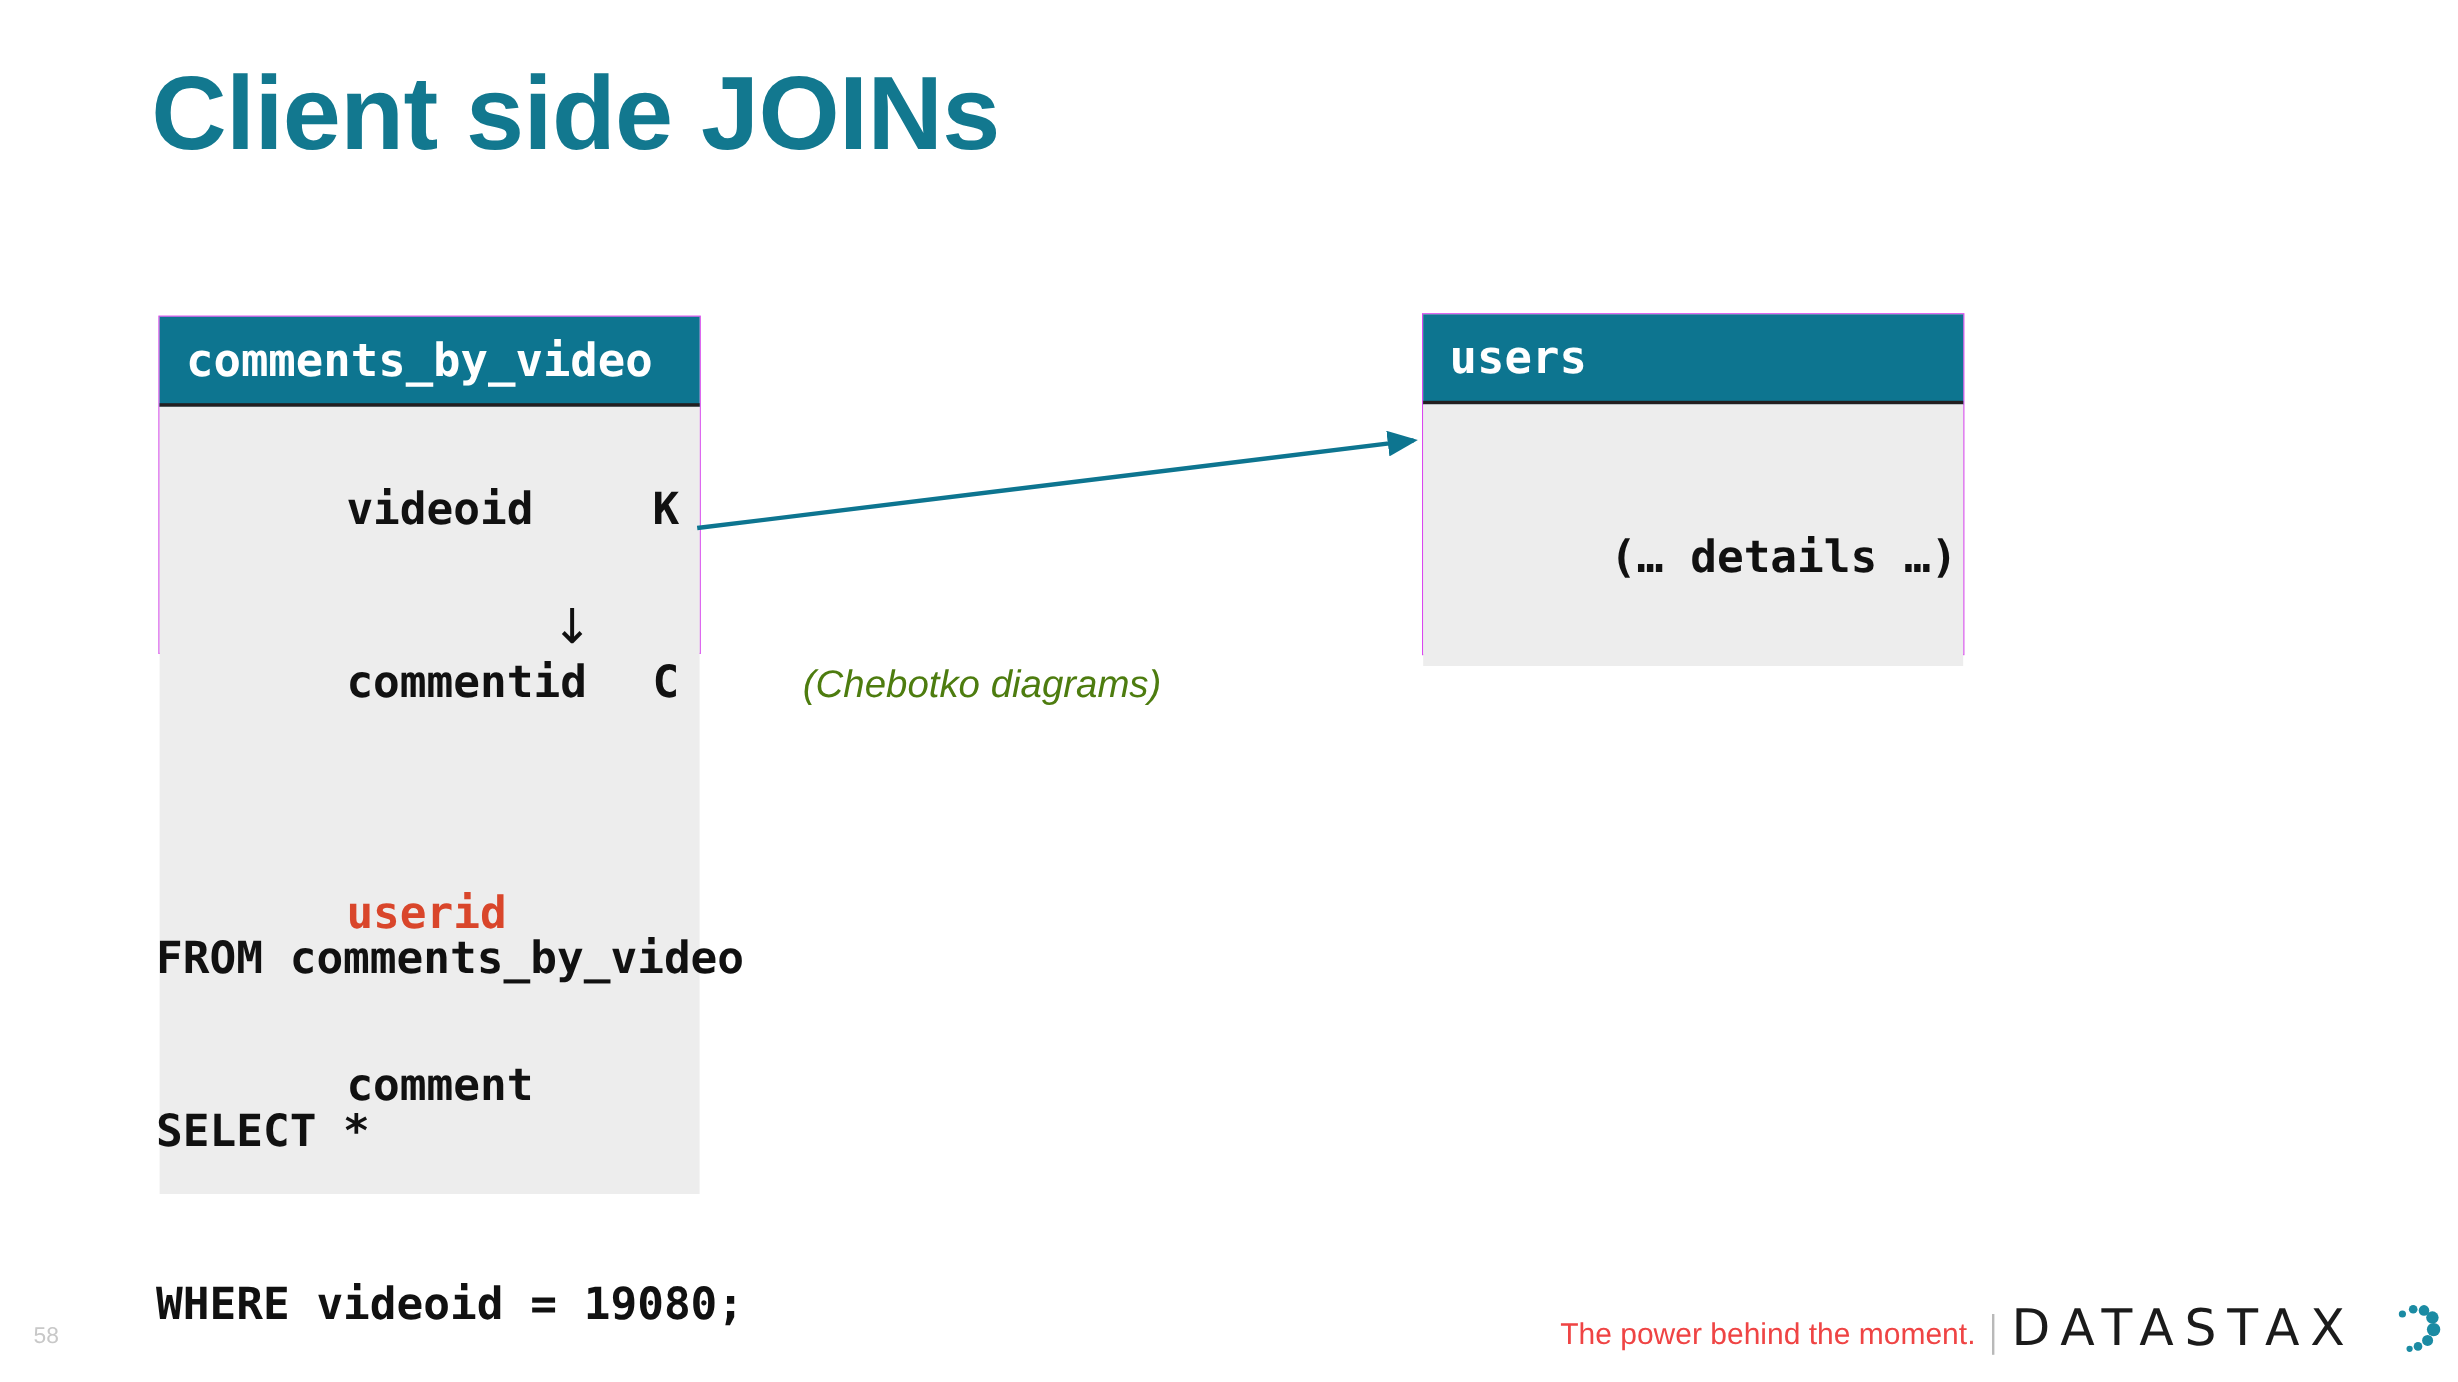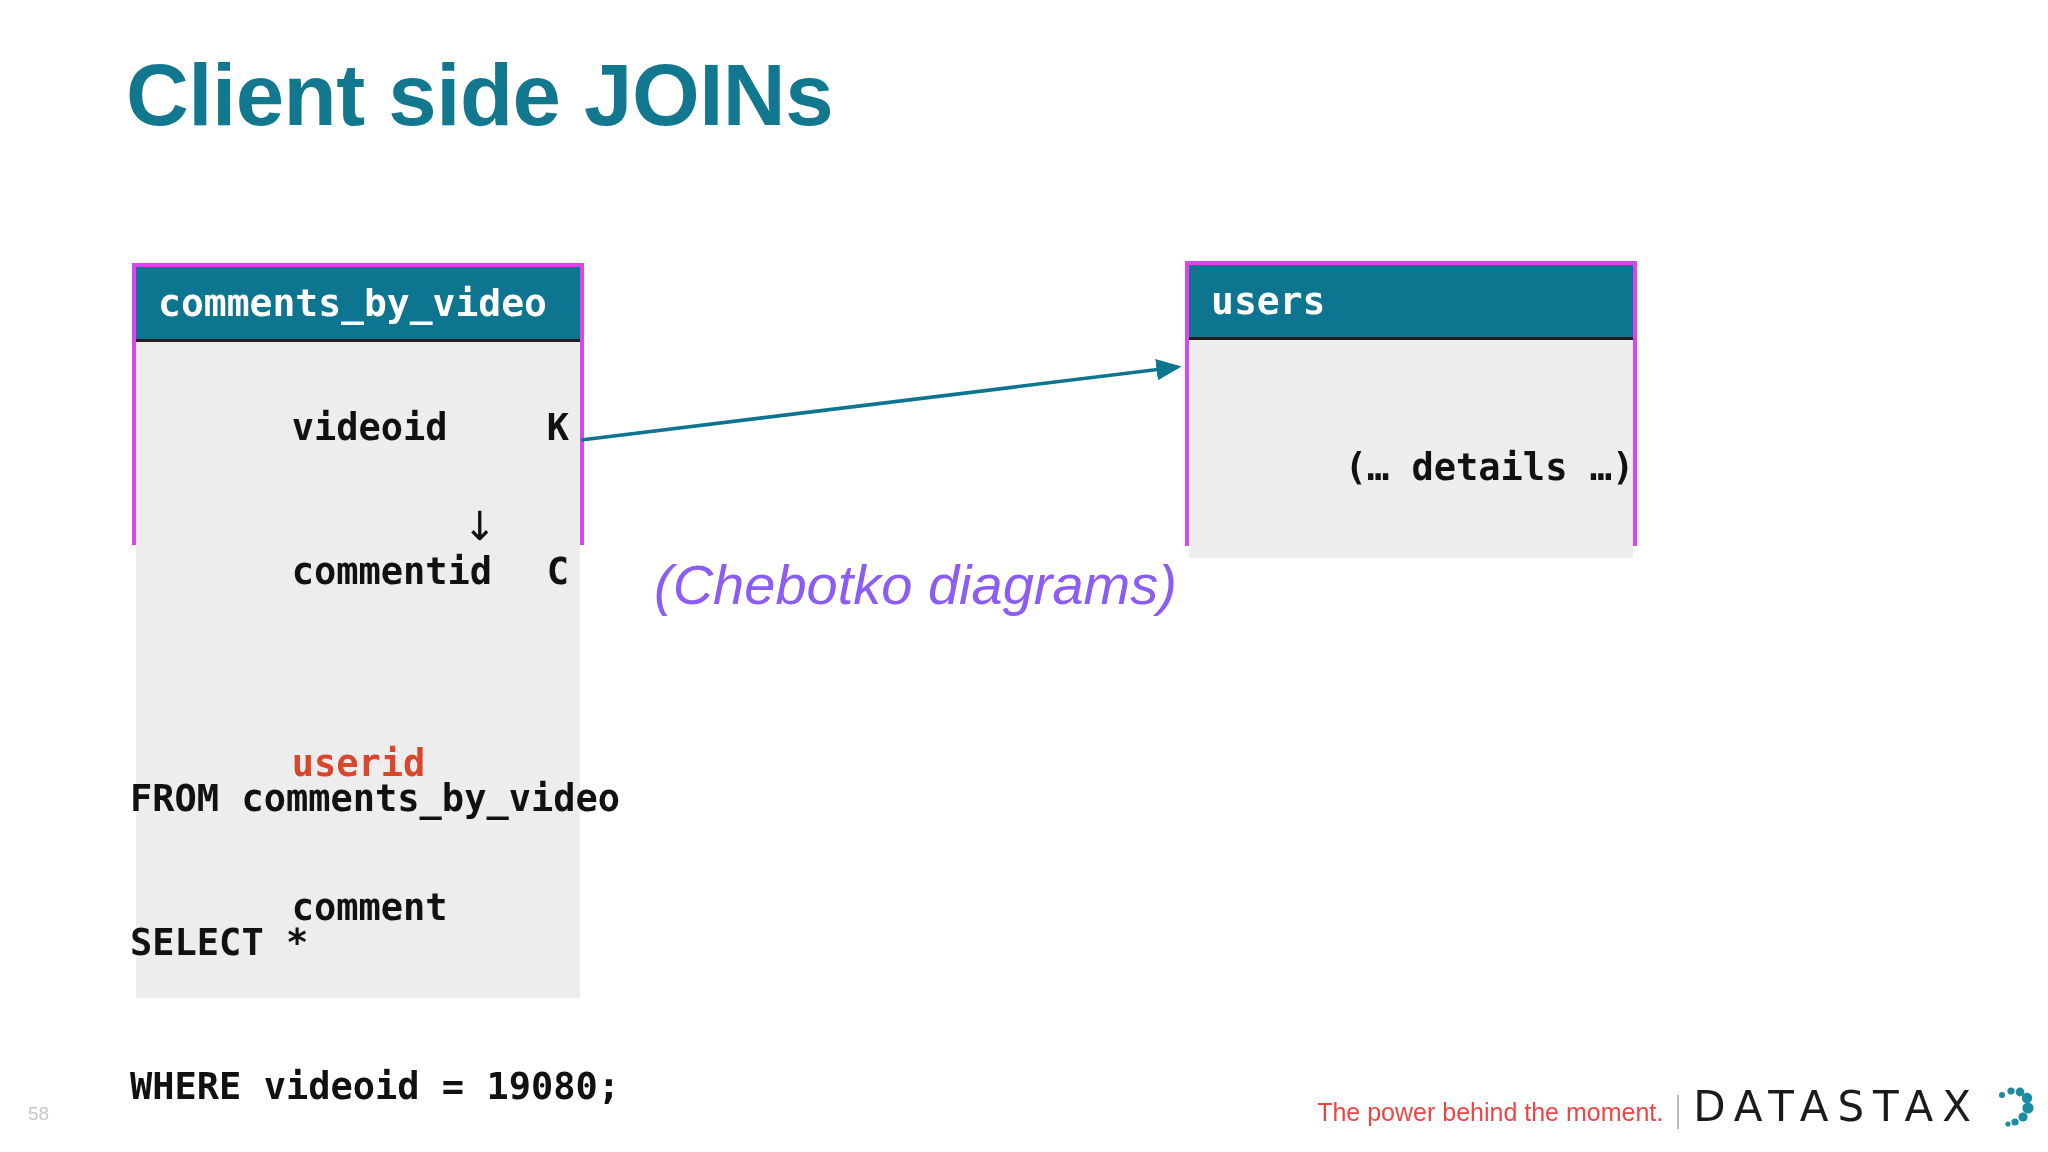--- a/index.html
+++ b/index.html
@@ -24,21 +24,21 @@
     line-height: 1.1;
     font-weight: 700;
     color: #12788f;
     letter-spacing: -0.5px;
     white-space: nowrap;
   }
 
   
   .cheb-table {
     position: absolute;
-    border: 4px solid #d946ef;
+    border: 1px solid #d946ef;
     background: #ededed;
     box-sizing: border-box;
   }
   .cheb-header {
     background: #0d7590;
     color: #ffffff;
     font-family: "DejaVu Sans Mono", monospace;
     font-weight: bold;
     font-size: 38px;
     line-height: 1;
@@ -96,26 +96,26 @@
     left: 575px;
     top: 340px;
     width: 630px;
     height: 120px;
     pointer-events: none;
   }
 
   
   .caption {
     position: absolute;
-    left: 654px;
+    left: 669px;
     top: 552px;
     font-family: "Liberation Sans", sans-serif;
     font-style: italic;
-    font-size: 56px;
-    color: #8b5cf6;
+    font-size: 32px;
+    color: #4d7c0f;
     white-space: nowrap;
   }
 
   
   .code-block {
     position: absolute;
     left: 130px;
     top: 679px;
     font-family: "DejaVu Sans Mono", monospace;
     font-weight: bold;
@@ -150,21 +150,21 @@
     white-space: nowrap;
   }
   .footer-divider {
     width: 2px;
     height: 34px;
     background: #b9b9b9;
   }
   .footer-logo-wrap {
     display: flex;
     align-items: flex-start;
-    gap: 0;
+    gap: 17px;
   }
   .footer-logotype {
     font-family: "DejaVu Sans", sans-serif;
     font-size: 42px;
     letter-spacing: 9px;
     color: #1b1b1b;
     white-space: nowrap;
     line-height: 1;
   }
 </style>

